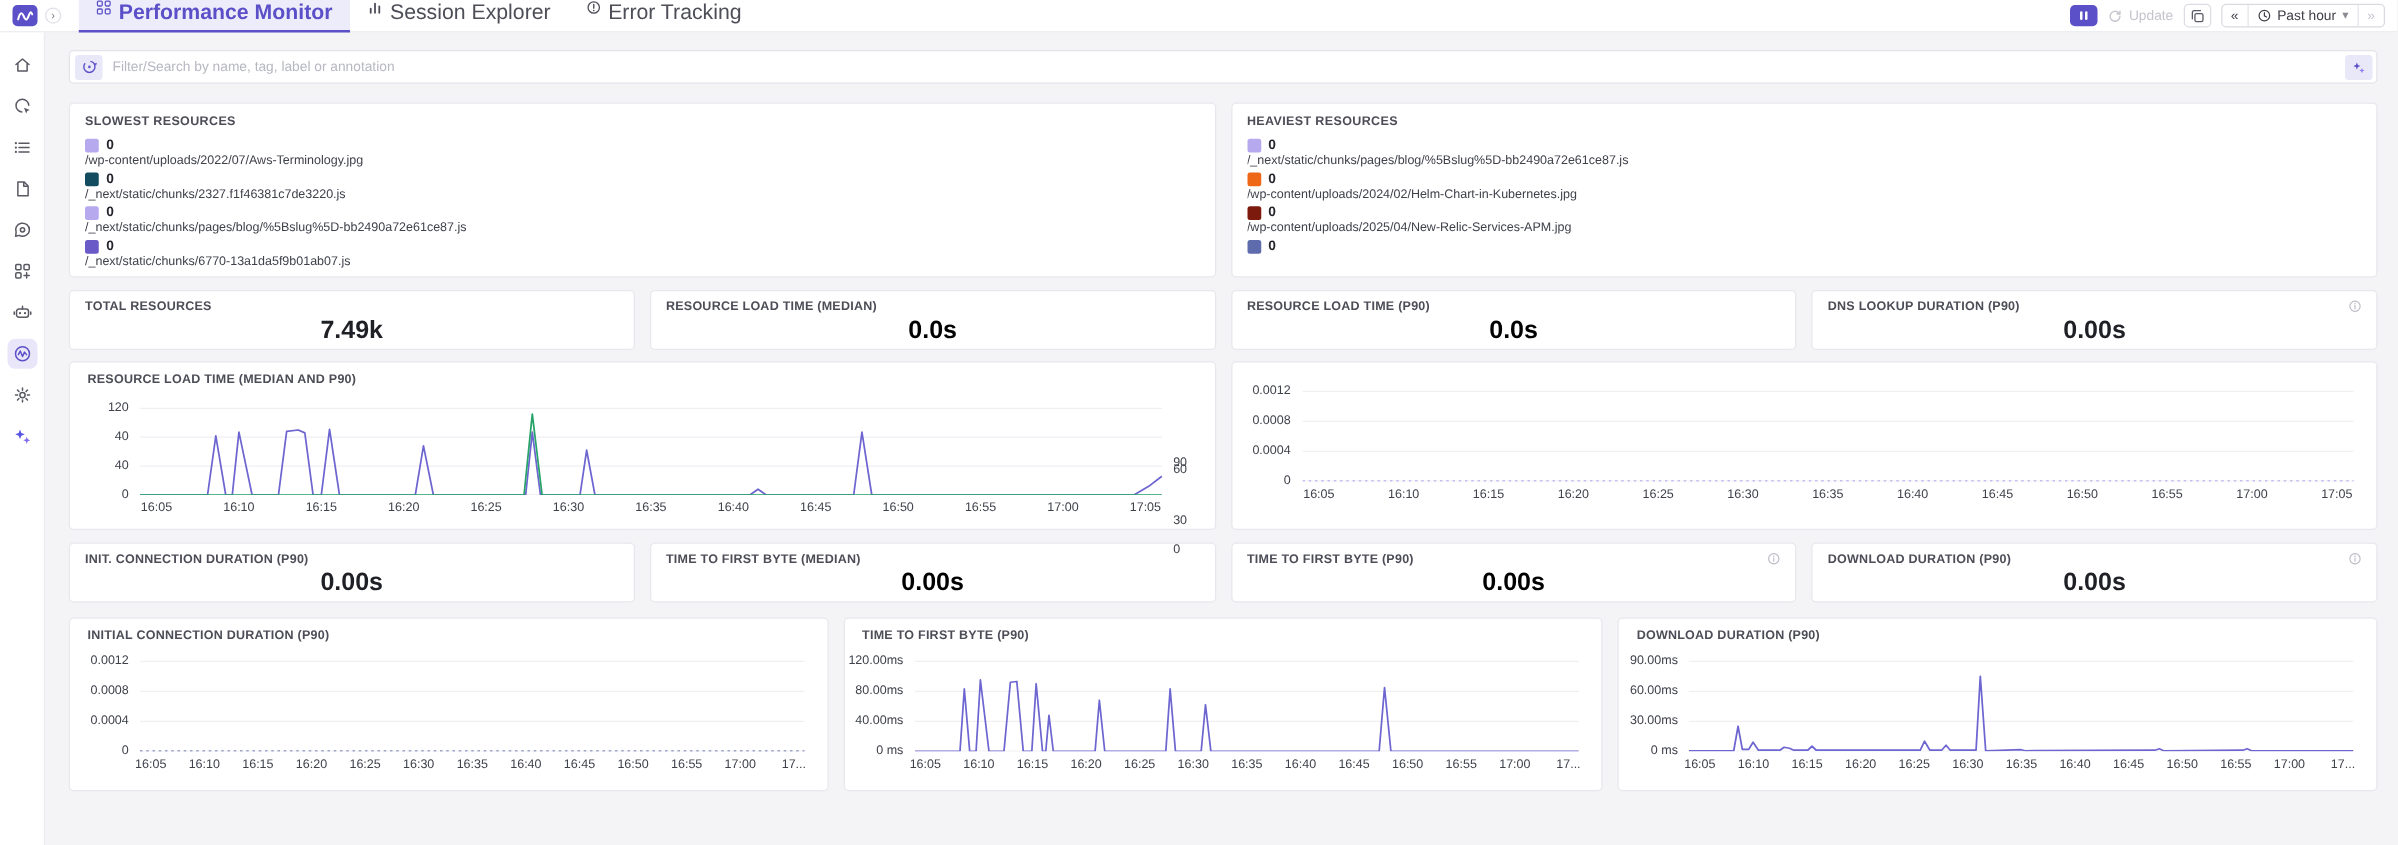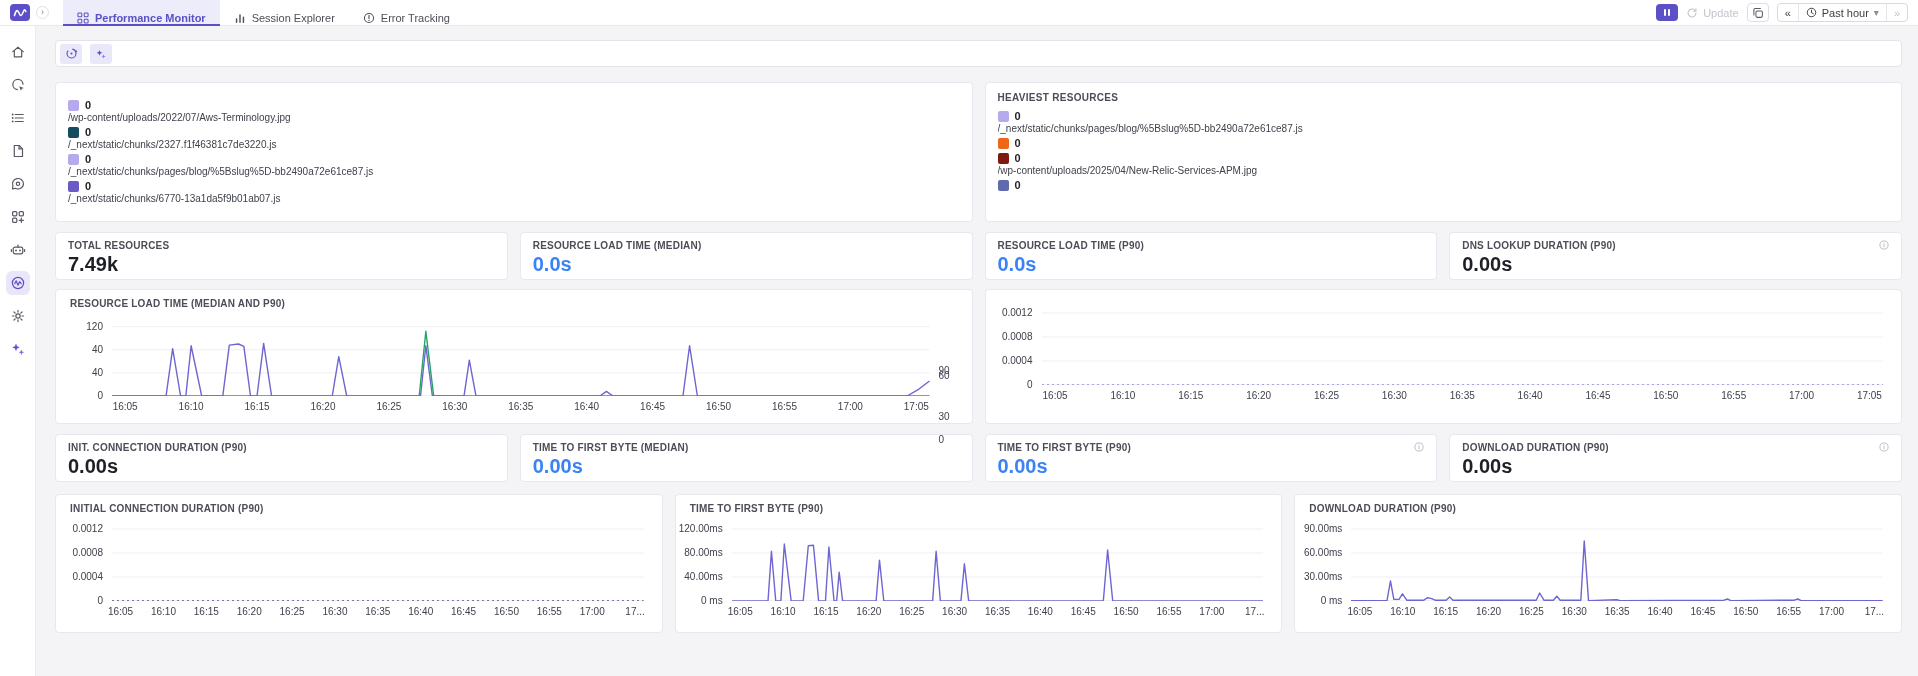--- a/index.html
+++ b/index.html
@@ -9,21 +9,21 @@
   
   .topbar { height:26px; background:#fff; border-bottom:1px solid #e8e9ee;
     display:flex; align-items:stretch; justify-content:space-between; }
   .topbar-left { display:flex; align-items:center; }
   .logo { width:20px; height:17px; background:#5b50c8; border-radius:4px; margin-left:10px;
     display:flex; align-items:center; justify-content:center; cursor:pointer; }
   .nav-expand { width:13px; height:13px; border:1px solid #e0e1e8; border-radius:50%;
     background:#fff; color:#7b7c88; font-size:9px; line-height:11px; text-align:center;
     margin-left:6px; cursor:pointer; }
   .product-tabs { display:flex; height:26px; margin-left:14px; }
-  .ptab { display:flex; align-items:flex-end; gap:6px; padding:0 14px; font-size:11px;
+  .ptab { display:flex; align-items:flex-start; gap:6px; padding:0 14px; font-size:17px;
     color:#4d4e58; cursor:pointer; border-bottom:2px solid transparent; }
   .ptab svg { flex:0 0 auto; }
   .ptab.active { background:#edecfa; color:#5b50c8; border-bottom:2px solid #5b50c8; font-weight:700; }
   .topbar-right { display:flex; align-items:center; gap:8px; padding-right:10px; }
   .pause-btn { width:22px; height:17px; background:#5b50c8; border-radius:4px;
     display:flex; align-items:center; justify-content:center; gap:2px; cursor:pointer; }
   .pause-btn i { display:block; width:2px; height:7px; background:#fff; border-radius:1px; }
   .update-btn { display:flex; align-items:center; gap:5px; color:#c4c5cd; font-size:11px; cursor:default; }
   .icon-btn { width:22px; height:19px; border:1px solid #dcdde3; border-radius:4px; background:#fff;
     display:flex; align-items:center; justify-content:center; cursor:pointer; color:#5a5b66; }
@@ -58,40 +58,40 @@
   
   .view-tabs { display:flex; align-items:center; gap:26px; margin-top:13px; height:20px; }
   .vtab { font-size:11.5px; color:#4d4e58; cursor:pointer; }
   .vtab.active { color:#5b50c8; border:1px solid #6a5ad0; border-radius:4px;
     padding:2px 9px; background:#fdfdff; font-weight:700; }
 
   
   .card { background:#fff; border:1px solid #e7e7ed; border-radius:4px; }
   .row { display:grid; gap:12px; }
   .row-resources { grid-template-columns:1fr 1fr; margin-top:15px; }
-  .row-metrics { grid-template-columns:repeat(4,1fr); margin-top:10px; }
+  .row-metrics { grid-template-columns:repeat(4,1fr); margin-top:10px;text-align:center; }
   .row-charts2 { grid-template-columns:1fr 1fr; margin-top:9px; }
   .row-charts3 { grid-template-columns:1fr 1fr 1fr; margin-top:12px; }
 
   .res-card { height:140px; padding:9px 12px; overflow:hidden; }
   .panel-title { font-size:10px; font-weight:700; letter-spacing:.3px; color:#4c4d57; }
   .res-list { margin-top:7px; display:flex; flex-direction:column; gap:3px; }
   .res-item { cursor:pointer; }
   .res-top { display:flex; align-items:center; gap:6px; }
   .swatch { width:11px; height:11px; border-radius:2px; flex:0 0 auto; }
   .res-value { font-size:11px; font-weight:700; color:#23242b; }
   .res-path { font-size:10px; color:#3f414b; margin-top:1px; white-space:nowrap;
     overflow:hidden; text-overflow:ellipsis; }
 
   .metric-card { height:48px; padding:7px 12px 0 12px; }
   .metric-head { display:flex; justify-content:space-between; align-items:flex-start; }
   .metric-title { font-size:10px; font-weight:700; letter-spacing:.2px; color:#4c4d57; }
   .metric-value { font-size:20px; font-weight:700; margin-top:2px; }
   .accent-dark { color:#1f2026; }
-  .accent-green { color:#3b82f6; }
+  .accent-green { color:#000000; }
   .info-dot { line-height:0; cursor:pointer; }
 
   .chart-card { padding:8px 10px 4px 6px; position:relative; }
   .row-charts2 .chart-card { height:135px; }
   .row-charts3 .chart-card { height:139px; }
   .chart-title { font-size:10px; font-weight:700; letter-spacing:.2px; color:#4c4d57; padding-left:8px; }
   .chart-row { display:flex; margin-top:9px; }
   .y-col { position:relative; flex:0 0 auto; }
   .y-col.left { width:50px; }
   .y-col.left span { position:absolute; right:9px; font-size:10px; color:#3f414b; white-space:nowrap; }
@@ -258,31 +258,33 @@
   <div class="main">
 
     <div class="searchbar">
       <div class="search-chip">
         <svg width="13" height="13" viewBox="0 0 14 14">
             <circle cx="7" cy="7" r="4.8" fill="none" stroke="#5b50c8" stroke-width="1.2" stroke-dasharray="18 5"></circle>
             <circle cx="7" cy="7" r="1.1" fill="#5b50c8"></circle>
             <path d="M11.8 4.6l.9-.4-.2 1" fill="none" stroke="#5b50c8" stroke-width="1" stroke-linecap="round"></path>
           </svg>
       </div>
+      <input type="text" placeholder="Filter/Search by name, tag, label or annotation" style="">
       <div class="sparkle-btn">
         <svg width="12" height="12" viewBox="0 0 16 16">
             <path d="M6 2.6l1.1 2.7 2.7 1.1-2.7 1.1L6 10.2 4.9 7.5 2.2 6.4l2.7-1.1z" fill="#5b50c8"></path>
             <path d="M11.4 8.4l.8 2 2 .8-2 .8-.8 2-.8-2-2-.8 2-.8z" fill="#8a7bf0"></path>
           </svg>
       </div>
     </div>
 
 
     <div class="row row-resources">
       <div class="card res-card">
+        <div class="panel-title">SLOWEST RESOURCES</div>
         <div class="res-list" id="slowest-list">
             <div class="res-item">
     <div class="res-top">
       <span class="swatch" style="background: rgb(183, 169, 238);"></span>
       <span class="res-value">0</span>
     </div>
     <div class="res-path">/wp-content/uploads/2022/07/Aws-Terminology.jpg</div>
   </div>
             <div class="res-item">
     <div class="res-top">
@@ -315,20 +317,21 @@
       <span class="swatch" style="background: rgb(183, 169, 238);"></span>
       <span class="res-value">0</span>
     </div>
     <div class="res-path">/_next/static/chunks/pages/blog/%5Bslug%5D-bb2490a72e61ce87.js</div>
   </div>
             <div class="res-item">
     <div class="res-top">
       <span class="swatch" style="background: rgb(238, 103, 22);"></span>
       <span class="res-value">0</span>
     </div>
+    <div class="res-path">/wp-content/uploads/2024/02/Helm-Chart-in-Kubernetes.jpg</div>
   </div>
             <div class="res-item">
     <div class="res-top">
       <span class="swatch" style="background: rgb(124, 26, 14);"></span>
       <span class="res-value">0</span>
     </div>
     <div class="res-path">/wp-content/uploads/2025/04/New-Relic-Services-APM.jpg</div>
   </div>
             <div class="res-item">
     <div class="res-top">

